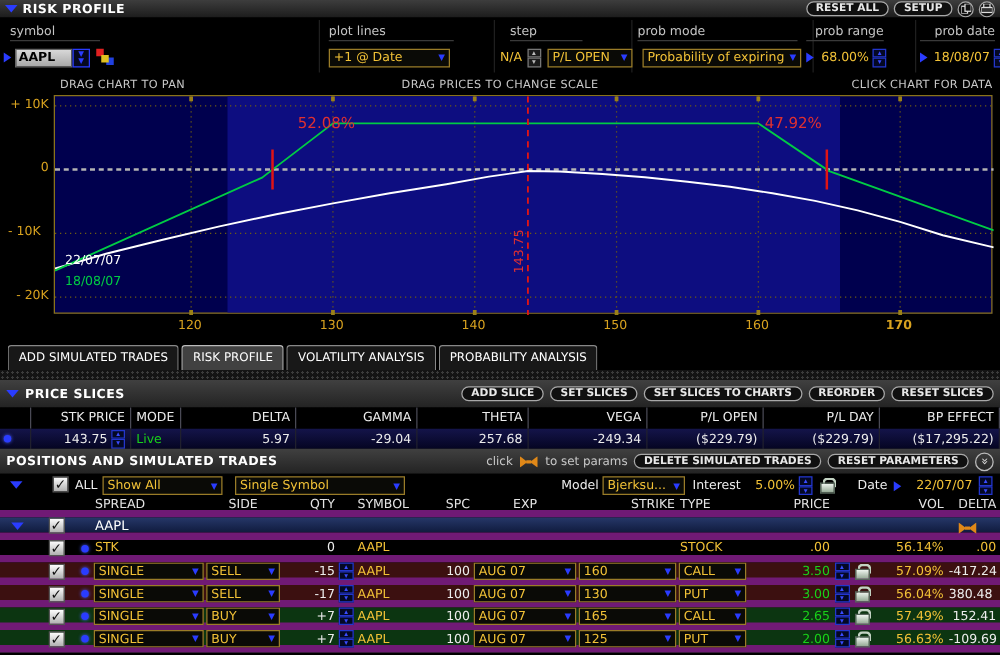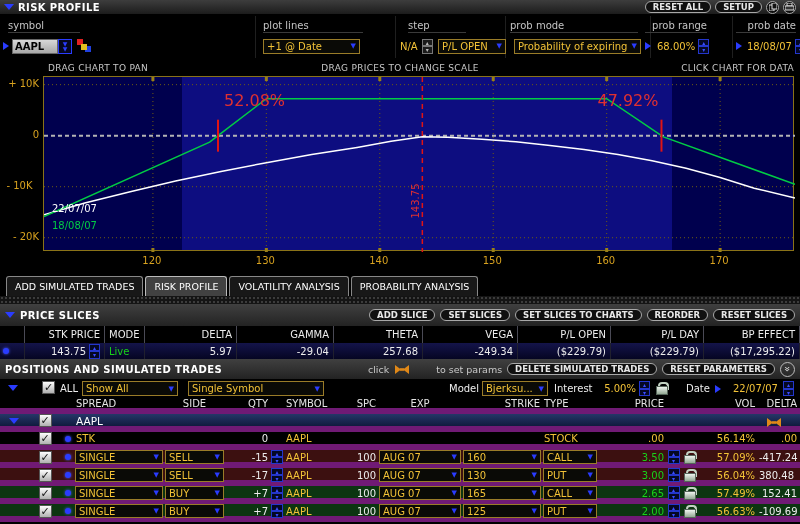--- a/index.html
+++ b/index.html
@@ -41,39 +41,39 @@
   .spin.gray span { border-color:#777; color:#bbb; background:#1a1a1a; }
 
   
   #chart { position:absolute; left:0; top:60px; width:800px; height:216px; background:#000; }
   .hint { position:absolute; top:3px; color:#c8c8c8; font-size:9px; letter-spacing:.3px; }
   #plot { position:absolute; left:43px; top:16px; width:751px; height:175px;
     background:#00004e; border:1px solid #8a7318; }
   #prob-band { position:absolute; top:0; bottom:0; background:#0d0d80; }
   #plot svg { position:absolute; left:0; top:0; }
   .legend { position:absolute; left:8px; font-size:10px; }
-  .belabel { position:absolute; color:#e03030; font-size:16px; width:60px; text-align:right; }
+  .belabel { position:absolute; color:#e03030; font-size:12px; width:60px; text-align:right; }
   #price-label { position:absolute; width:44px; height:12px; color:#e03030; font-size:10px;
     text-align:center; transform:rotate(-90deg); }
   .ylab { position:absolute; left:0; width:39px; text-align:right; color:#d8a21f; font-size:10px; }
   .xlab { position:absolute; top:195px; width:30px; text-align:center; color:#d8a21f; font-size:10px; }
 
   
   #tabs { position:absolute; left:0; top:274px; width:800px; height:22px; display:flex; align-items:flex-end; padding-left:6px; gap:2px; }
   .tab { height:20px; border:1px solid #888; border-bottom:none; border-radius:3px 3px 0 0;
     background:#181818; color:#fff; font-size:9.5px; display:flex; align-items:center; padding:0 8px; white-space:nowrap; }
   .tab.active { background:#414141; border-color:#bbb; }
   #dotstrip { position:absolute; left:0; top:296px; width:800px; height:8px; background:#141414;
     background-image:radial-gradient(#3c3c3c 1px, transparent 1px); background-size:4px 4px; }
 
   
   .secbar { position:absolute; left:0; width:800px; height:22px; background:linear-gradient(#404040,#232323);
     display:flex; align-items:center; gap:5px; padding:0 5px; }
   .secbar .bar-title { font-size:10px; }
-  .clicktxt { color:#c8c8c8; font-size:9.5px;margin-left:21px; }
+  .clicktxt { color:#c8c8c8; font-size:9.5px; }
   .circlebtn { width:15px; height:15px; border:1px solid #bbb; border-radius:50%; color:#ddd;
     display:flex; align-items:center; justify-content:center; }
   .circlebtn span { transform:rotate(90deg); font-size:10px; line-height:10px; }
 
   
   .sgrid { display:grid; grid-template-columns:25px 80px 40px 92px 97px 89px 95px 93px 93px 96px; align-items:center; }
   #slices-header { position:absolute; left:0; top:326px; width:800px; height:17px; background:#000; color:#ececec; }
   #slices-header > div { border-right:1px solid #4a4a55; height:100%; display:flex; align-items:center; justify-content:flex-end; padding:0 4px; }
   #slices-header > div.l { justify-content:flex-start; }
   #slices-row { position:absolute; left:0; top:343px; width:800px; height:16px;
@@ -251,21 +251,21 @@
       <div class="belabel" id="be-label-0" style="left: 180.023px; top: 14px;">52.08%</div>
       <div class="belabel" id="be-label-1" style="left: 553.476px; top: 14px;">47.92%</div>
       <div id="price-label" style="left: 350.336px; top: 118px;">143.75</div>
     </div>
     <div id="xlabels">
         <div class="xlab" style="left: 136.906px;">120</div>
         <div class="xlab" style="left: 250.35px;">130</div>
         <div class="xlab" style="left: 363.795px;">140</div>
         <div class="xlab" style="left: 477.239px;">150</div>
         <div class="xlab" style="left: 590.683px;">160</div>
-        <div class="xlab" style="left: 704.127px;">170</div>
+        <div class="xlab" style="left: 704.127px; font-weight: bold;">170</div>
       </div>
   </div>
 
   <div id="tabs">
     <div class="tab">ADD SIMULATED TRADES</div>
     <div class="tab active">RISK PROFILE</div>
     <div class="tab">VOLATILITY ANALYSIS</div>
     <div class="tab">PROBABILITY ANALYSIS</div>
   </div>
   <div id="dotstrip"></div>

